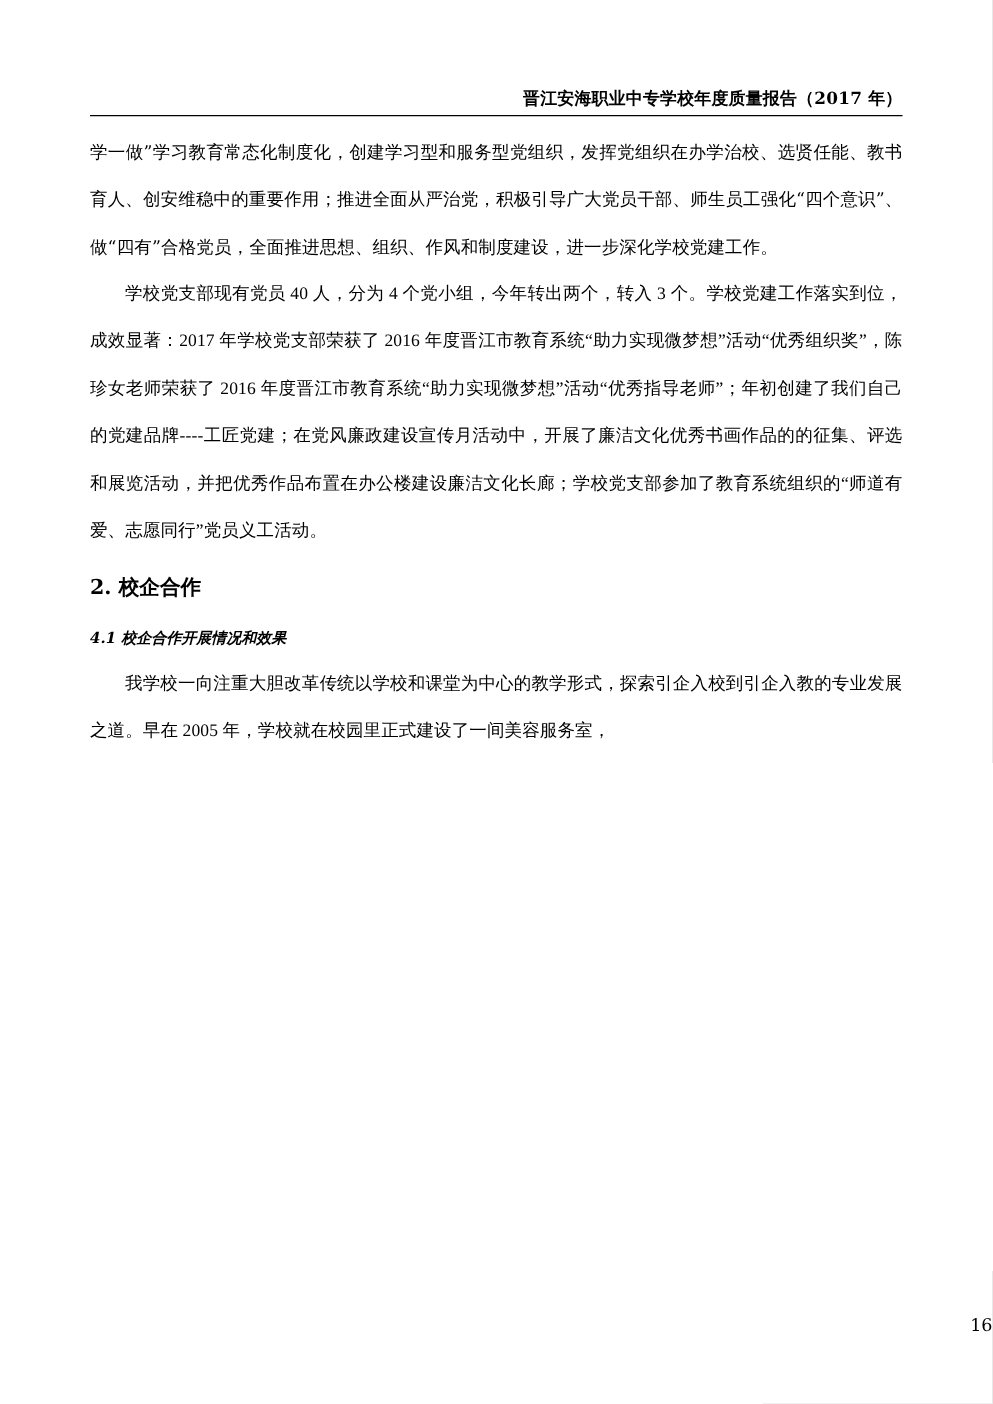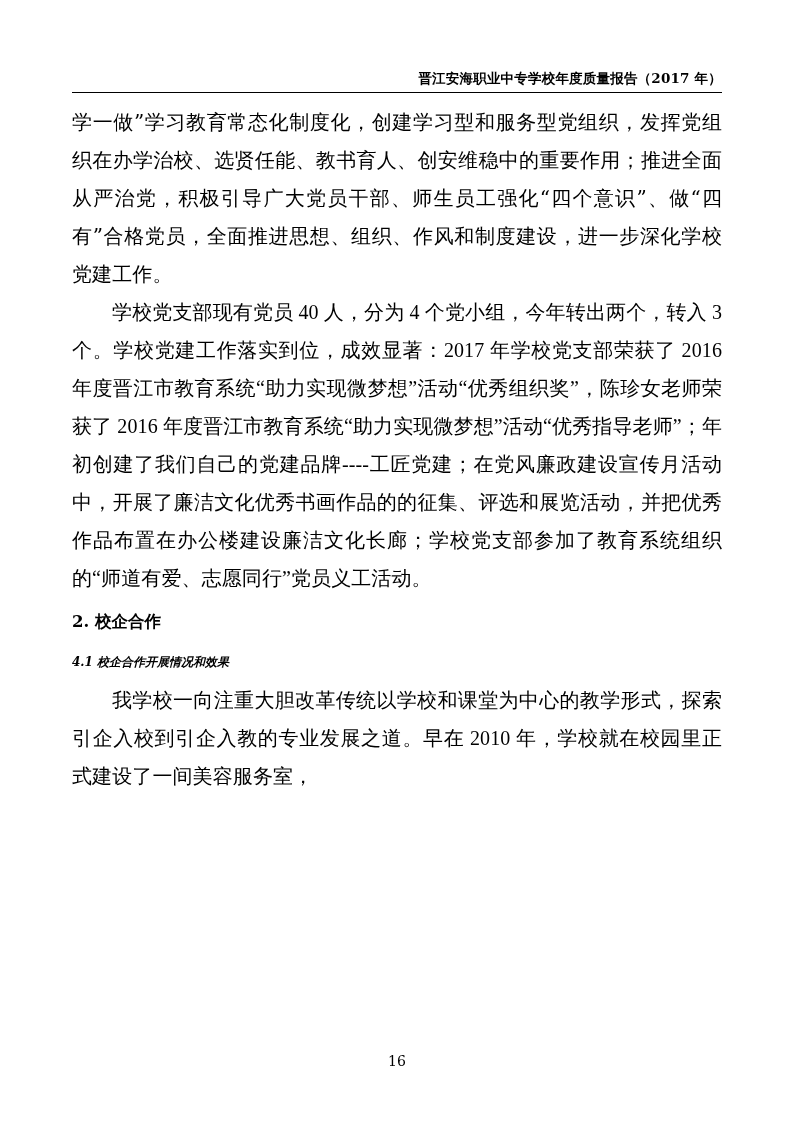--- a/index.html
+++ b/index.html
@@ -30,21 +30,21 @@
     font-size: 13.5px;
     font-weight: bold;
     letter-spacing: 0.2px;
     padding-bottom: 4px;
   }
   .header-rule {
     border-bottom: 1px solid #000000;
     margin-bottom: 10px;
   }
   p.body-par {
-    font-size: 20px;
+    font-size: 14px;
     line-height: 38px;
     margin: 0;
     text-align: justify;
     text-justify: inter-ideograph;
     letter-spacing: 0.1px;
   }
   p.indent {
     text-indent: 2em;
     font-family: Liberation Serif, serif;
   }
@@ -59,21 +59,21 @@
     font-weight: bold;
     line-height: 38px;
     margin: 2px 0 0 0;
     font-style: italic;
   }
   .page-number {
     position: absolute;
     bottom: 54px;
     left: 0;
     right: 0;
-    text-align: center;
+    text-align: right;
     font-size: 14px;
     margin-top: 36px;
   }
 </style>
 </head>
 <body>
 
 <div class="page">
   <div class="content">
 
@@ -83,18 +83,18 @@
     <p class="body-par">学一做”学习教育常态化制度化，创建学习型和服务型党组织，发挥党组织在办学治校、选贤任能、教书育人、创安维稳中的重要作用；推进全面从严治党，积极引导广大党员干部、师生员工强化“四个意识”、做“四有”合格党员，全面推进思想、组织、作风和制度建设，进一步深化学校党建工作。</p>
 
     <p class="body-par indent">学校党支部现有党员 40 人，分为 4 个党小组，今年转出两个，转入 3 个。学校党建工作落实到位，成效显著：2017 年学校党支部荣获了 2016 年度晋江市教育系统“助力实现微梦想”活动“优秀组织奖”，陈珍女老师荣获了 2016 年度晋江市教育系统“助力实现微梦想”活动“优秀指导老师”；年初创建了我们自己的党建品牌----工匠党建；在党风廉政建设宣传月活动中，开展了廉洁文化优秀书画作品的的征集、评选和展览活动，并把优秀作品布置在办公楼建设廉洁文化长廊；学校党支部参加了教育系统组织的“师道有爱、志愿同行”党员义工活动。</p>
 
     <h2 class="heading">2. 校企合作</h2>
 
     <h3 class="subheading">4.1 校企合作开展情况和效果</h3>
 
 
 
-    <p class="body-par indent">我学校一向注重大胆改革传统以学校和课堂为中心的教学形式，探索引企入校到引企入教的专业发展之道。早在 2010 年，学校就在校园里正式建设了一间美容服务室，</p>
+    <p class="body-par indent">我学校一向注重大胆改革传统以学校和课堂为中心的教学形式，探索引企入校到引企入教的专业发展之道。早在 2005 年，学校就在校园里正式建设了一间美容服务室，</p>
 
   </div>
 
   <div class="page-number">16</div>
 </div>
 
 </body></html>

